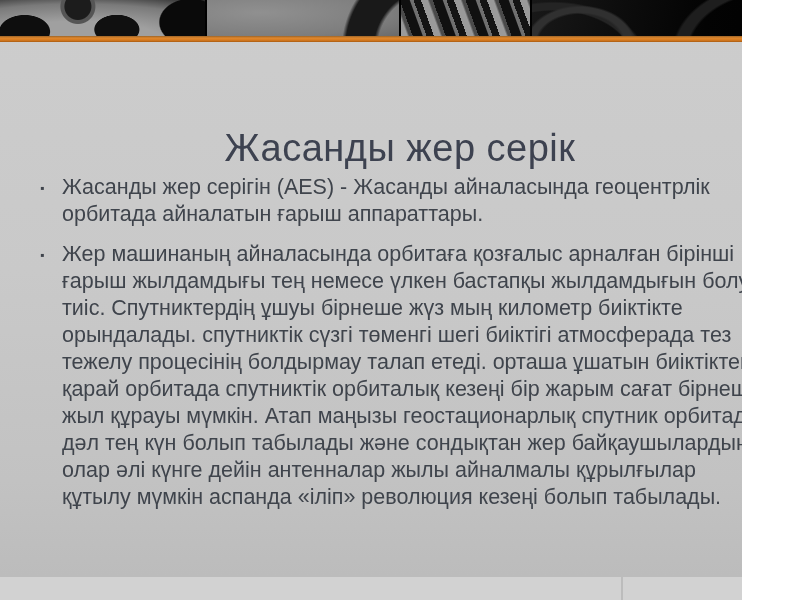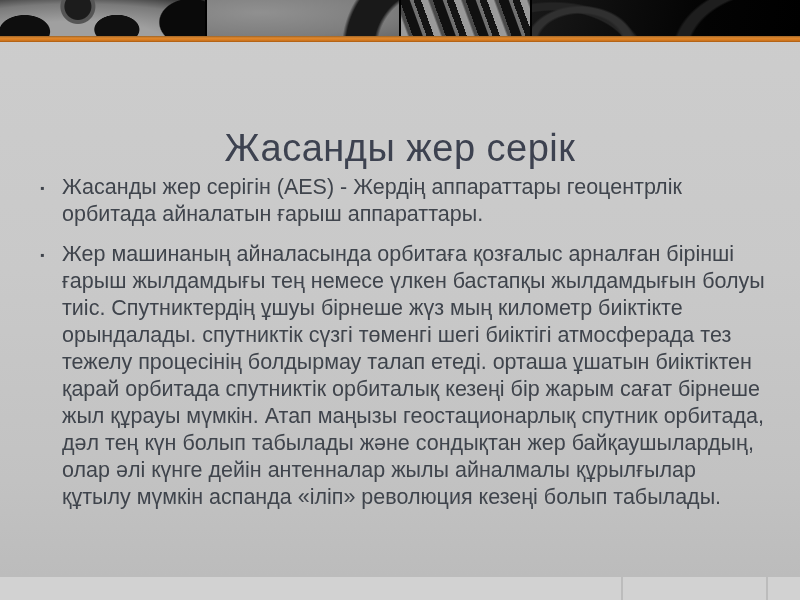--- a/index.html
+++ b/index.html
@@ -1,18 +1,18 @@
 <!DOCTYPE html>
 <html><head>
 <meta charset="utf-8">
 <style>
   html,body{margin:0;padding:0;}
   .slide{
     position:relative;
-    width:800px;height:600px;
+    width:742px;height:600px;
     overflow:hidden;
     background:linear-gradient(180deg,#cdcdcd 0%,#c9c9c9 45%,#c2c2c2 80%,#bcbcbc 96%);
     font-family:"Liberation Sans","DejaVu Sans",sans-serif;
   }
 
   
   .photo-strip{position:absolute;top:0;left:0;width:800px;height:36px;display:flex;background:#050505;}
   .photo-strip .panel{height:36px;}
   .panel-wheel{
     width:205px;
@@ -105,21 +105,21 @@
   </div>
 
   <div class="accent-bar"></div>
 
   <h1 class="title">Жасанды жер серік</h1>
 
   <div class="content">
     <ul class="bullet-list">
       <li class="bullet-item">
         <span class="bullet-marker">▪</span>
-        <span class="bullet-text">Жасанды жер серігін (AES) - Жердің аппараттары геоцентрлік орбитада айналатын ғарыш аппараттары.</span>
+        <span class="bullet-text">Жасанды жер серігін (AES) - Жасанды айналасында геоцентрлік орбитада айналатын ғарыш аппараттары.</span>
       </li>
       <li class="bullet-item">
         <span class="bullet-marker">▪</span>
         <span class="bullet-text">Жер машинаның айналасында орбитаға қозғалыс арналған бірінші ғарыш жылдамдығы тең немесе үлкен бастапқы жылдамдығын болуы тиіс. Спутниктердің ұшуы бірнеше жүз мың километр биіктікте орындалады. спутниктік сүзгі төменгі шегі биіктігі атмосферада тез тежелу процесінің болдырмау талап етеді. орташа ұшатын биіктіктен қарай орбитада спутниктік орбиталық кезеңі бір жарым сағат бірнеше жыл құрауы мүмкін. Атап маңызы геостационарлық спутник орбитада, дәл тең күн болып табылады және сондықтан жер байқаушылардың, олар әлі күнге дейін антенналар жылы айналмалы құрылғылар құтылу мүмкін аспанда «іліп» революция кезеңі болып табылады.</span>
       </li>
     </ul>
   </div>
 
   <div class="footer-strip">
     <div class="footer-cell date"></div>

